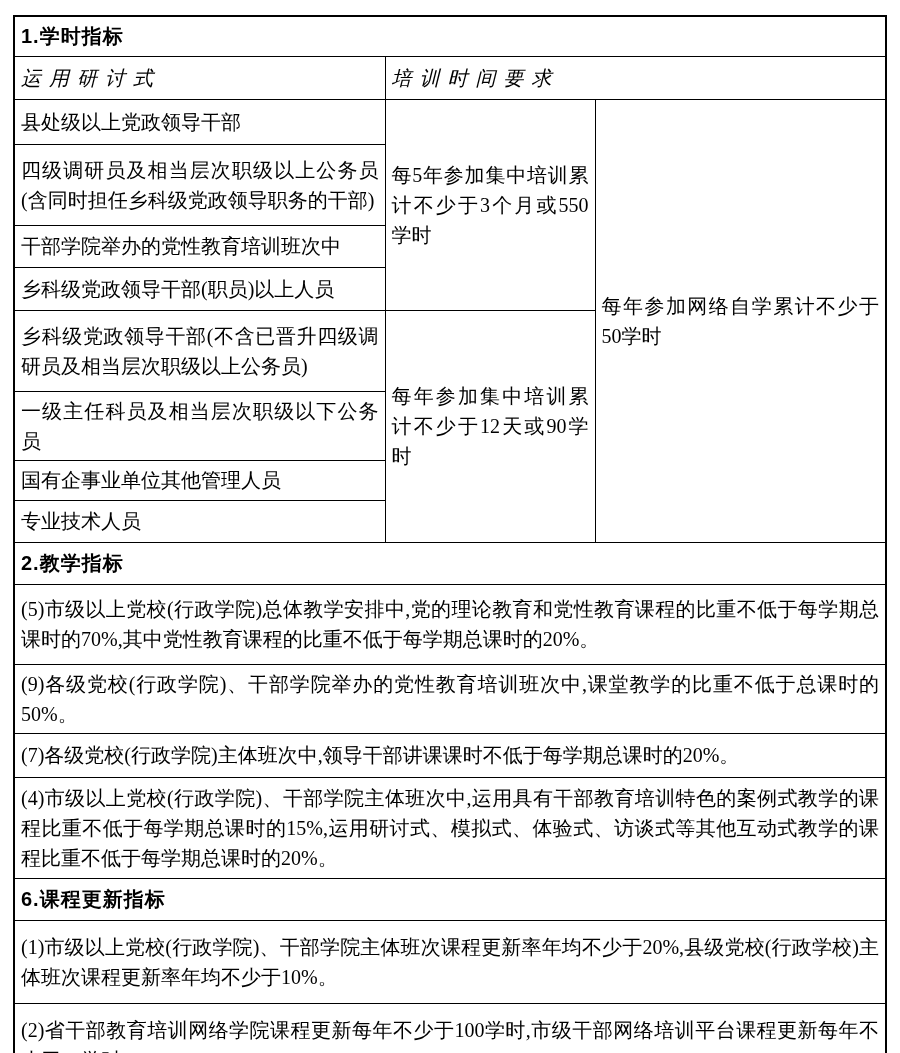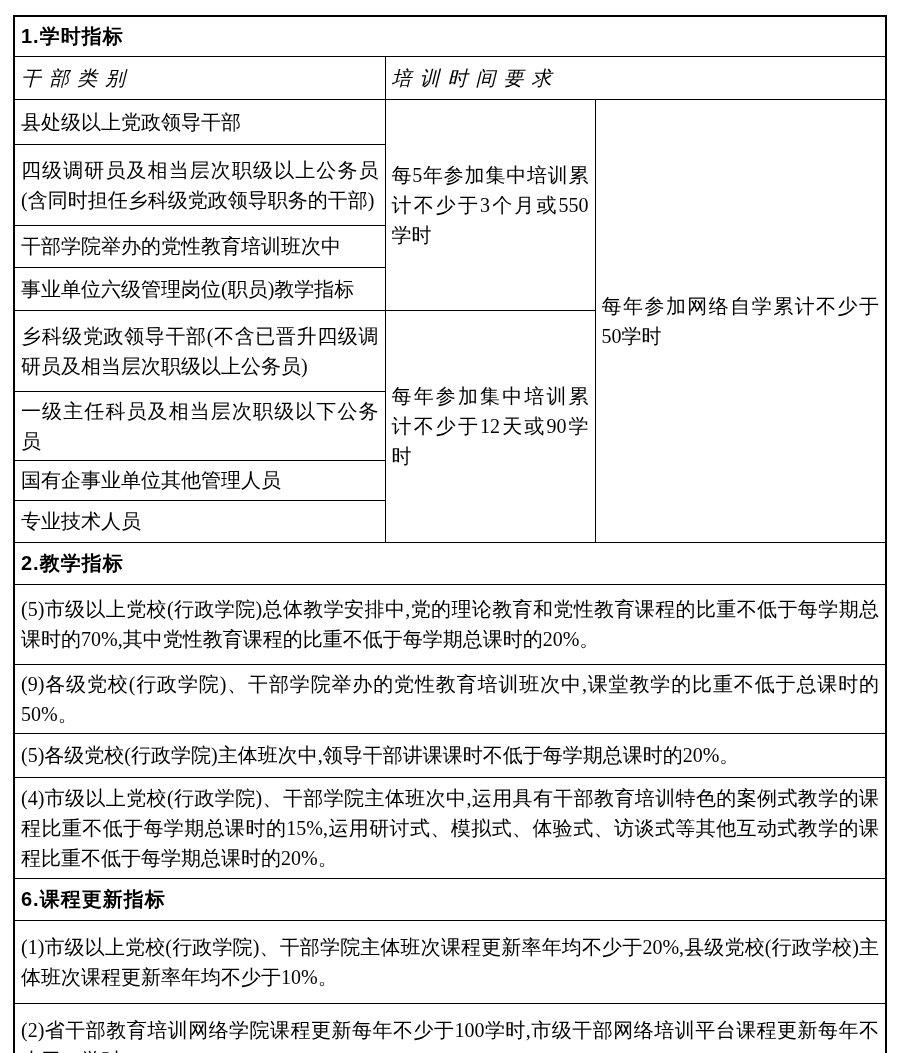--- a/index.html
+++ b/index.html
@@ -74,36 +74,36 @@
       <col style="width:371px">
       <col style="width:210px">
       <col style="width:291px">
     </colgroup>
 
     <tbody>
         <tr style="height:40px">
       <td colspan="3" class="sec-title">1.学时指标</td>
     </tr>
     <tr style="height:43px">
-      <td class="col-head">干部类别</td>
+      <td class="col-head">运用研讨式</td>
       <td colspan="2" class="col-head">培训时间要求</td>
     </tr>
     <tr style="height:45px">
       <td class="cat">县处级以上党政领导干部</td>
       <td rowspan="4" class="mid">每5年参加集中培训累计不少于3个月或550学时</td>
       <td rowspan="8" class="online">每年参加网络自学累计不少于50学时</td>
     </tr>
     <tr style="height:81px">
       <td class="cat">四级调研员及相当层次职级以上公务员(含同时担任乡科级党政领导职务的干部)</td>
     </tr>
     <tr style="height:42px">
       <td class="cat">干部学院举办的党性教育培训班次中</td>
     </tr>
     <tr style="height:43px">
-      <td class="cat">事业单位六级管理岗位(职员)教学指标</td>
+      <td class="cat">乡科级党政领导干部(职员)以上人员</td>
     </tr>
     <tr style="height:81px">
       <td class="cat">乡科级党政领导干部(不含已晋升四级调研员及相当层次职级以上公务员)</td>
       <td rowspan="4" class="mid">每年参加集中培训累计不少于12天或90学时</td>
     </tr>
     <tr style="height:43px">
       <td class="cat">一级主任科员及相当层次职级以下公务员</td>
     </tr>
     <tr style="height:40px">
       <td class="cat">国有企事业单位其他管理人员</td>
@@ -115,21 +115,21 @@
     <tr style="height:42px">
       <td colspan="3" class="sec-title">2.教学指标</td>
     </tr>
     <tr style="height:80px">
       <td colspan="3" class="para">(5)市级以上党校(行政学院)总体教学安排中,党的理论教育和党性教育课程的比重不低于每学期总课时的70%,其中党性教育课程的比重不低于每学期总课时的20%。</td>
     </tr>
     <tr style="height:45px">
       <td colspan="3" class="para">(9)各级党校(行政学院)、干部学院举办的党性教育培训班次中,课堂教学的比重不低于总课时的50%。</td>
     </tr>
     <tr style="height:44px">
-      <td colspan="3" class="para">(5)各级党校(行政学院)主体班次中,领导干部讲课课时不低于每学期总课时的20%。</td>
+      <td colspan="3" class="para">(7)各级党校(行政学院)主体班次中,领导干部讲课课时不低于每学期总课时的20%。</td>
     </tr>
     <tr style="height:101px">
       <td colspan="3" class="para">(4)市级以上党校(行政学院)、干部学院主体班次中,运用具有干部教育培训特色的案例式教学的课程比重不低于每学期总课时的15%,运用研讨式、模拟式、体验式、访谈式等其他互动式教学的课程比重不低于每学期总课时的20%。</td>
     </tr>
 
     <tr style="height:42px">
       <td colspan="3" class="sec-title">6.课程更新指标</td>
     </tr>
     <tr style="height:83px">
       <td colspan="3" class="para">(1)市级以上党校(行政学院)、干部学院主体班次课程更新率年均不少于20%,县级党校(行政学校)主体班次课程更新率年均不少于10%。</td>

